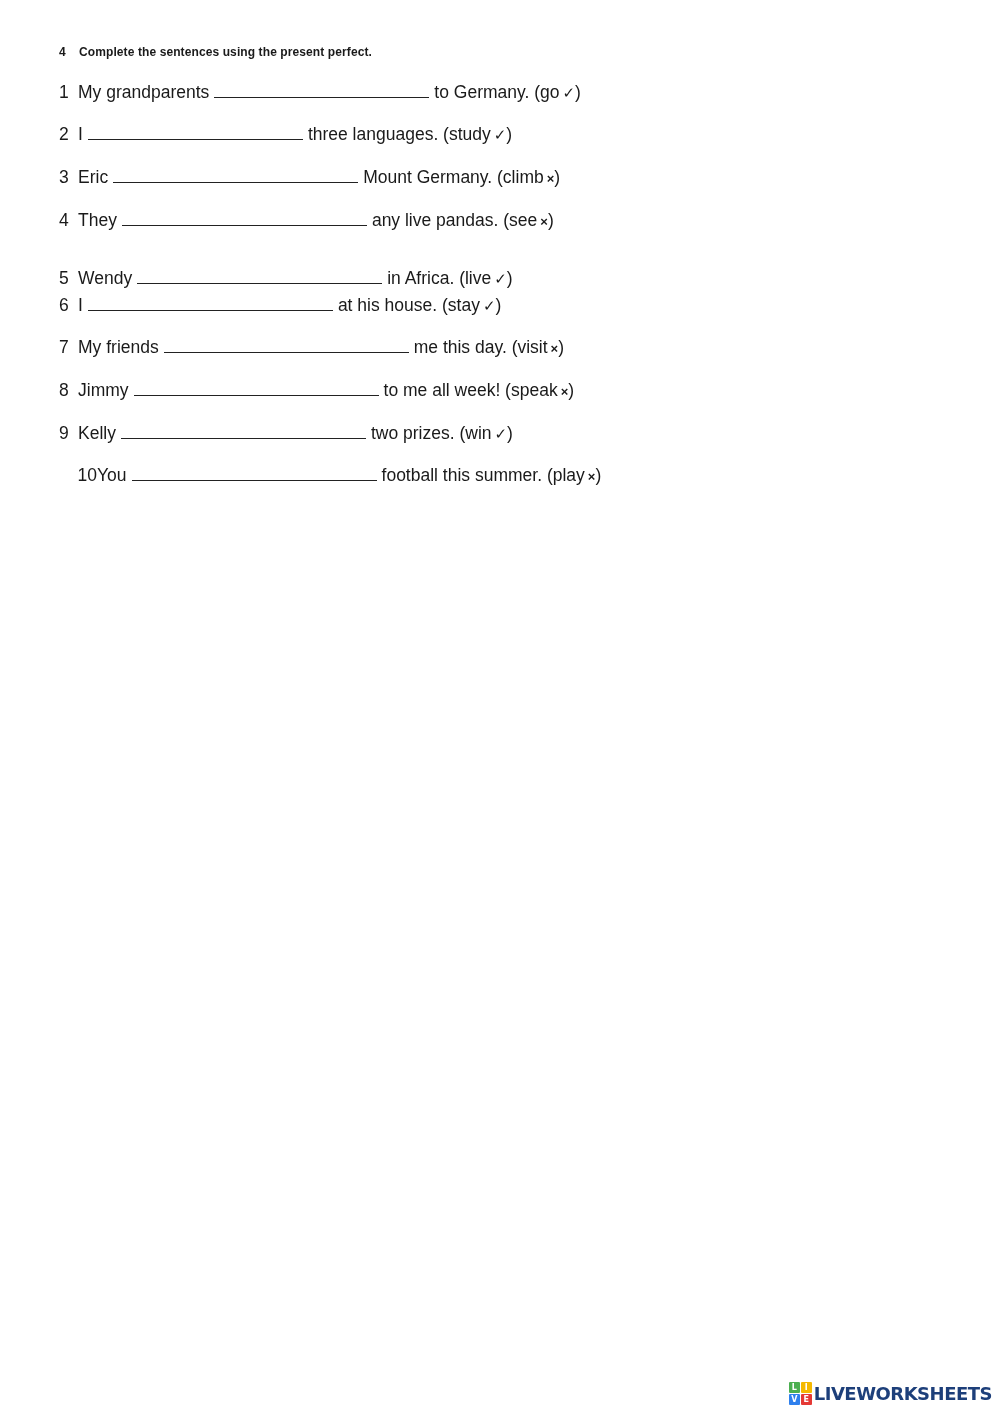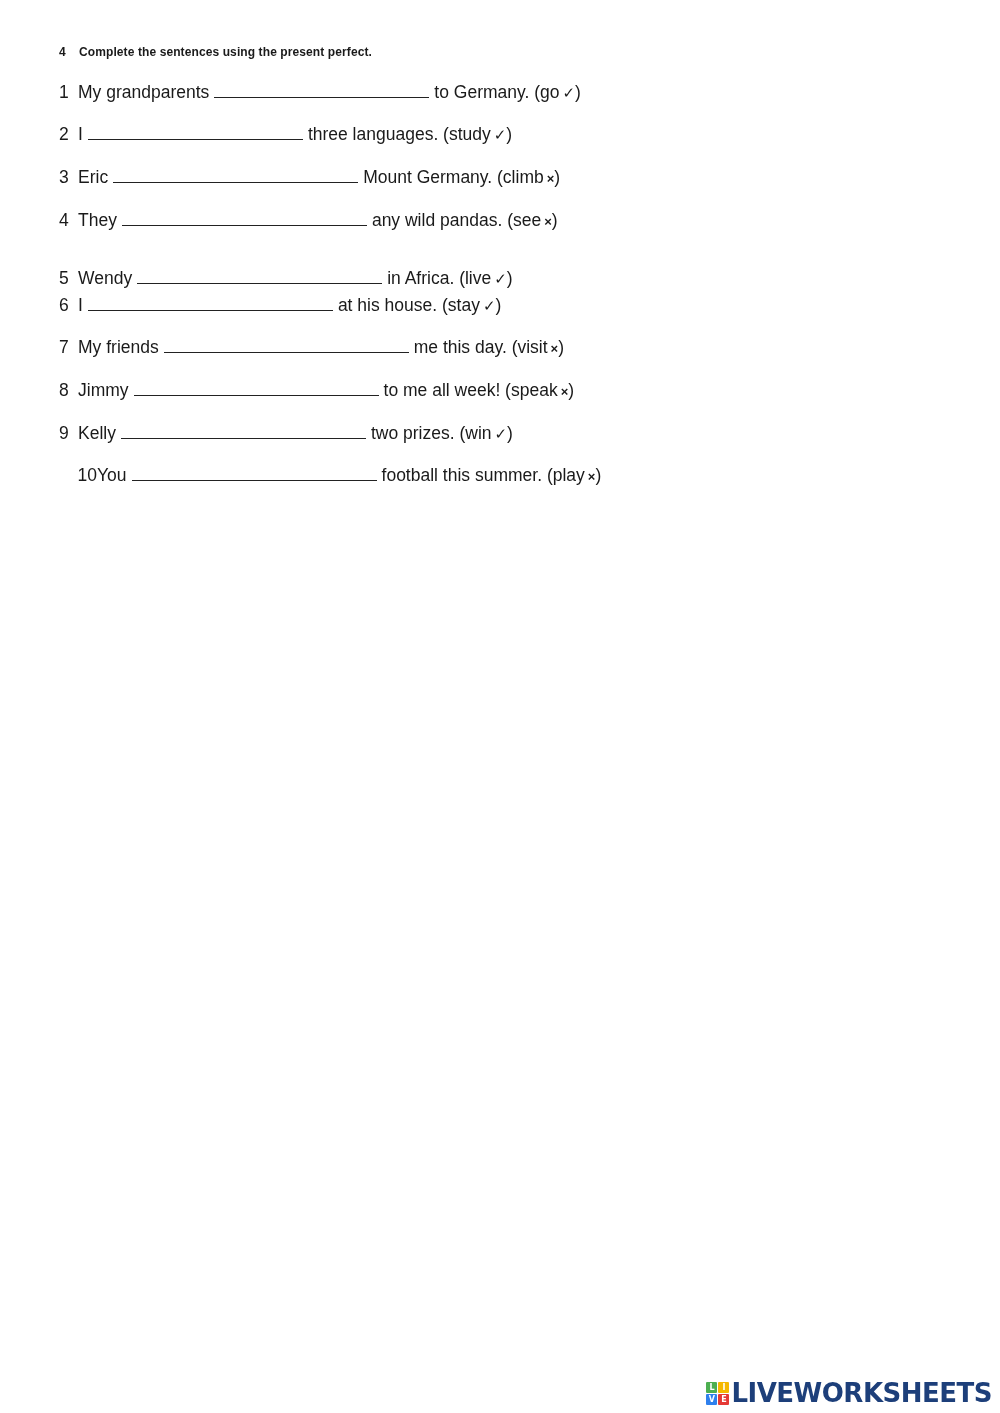--- a/index.html
+++ b/index.html
@@ -63,39 +63,39 @@
       justify-content: center;
       font-size: 8px;
       font-weight: bold;
       color: #ffffff;
       font-family: "DejaVu Sans", sans-serif;
       border-radius: 1px;
     }
     .logo-text {
       font-family: "DejaVu Sans", sans-serif;
       font-weight: bold;
-      font-size: 26px;
+      font-size: 18px;
       letter-spacing: -0.5px;
       color: #1d3f7a;
     }
   </style>
 </head>
 <body>
 
 <div class="page">
 
   <div class="title">
     <span class="num">4</span><span>Complete the sentences using the present perfect.</span>
   </div>
 
   <div id="items">
       <div class="item" style="top: 80px;"><span class="num">1</span><span>My grandparents</span><span class="blank" style="width: 215px;"></span><span>to Germany. (go</span><span class="mark">✓</span><span>)</span></div>
       <div class="item" style="top: 122px;"><span class="num">2</span><span>I</span><span class="blank" style="width: 215px;"></span><span>three languages. (study</span><span class="mark">✓</span><span>)</span></div>
       <div class="item" style="top: 165px;"><span class="num">3</span><span>Eric</span><span class="blank" style="width: 245px;"></span><span>Mount Germany. (climb</span><span class="mark x">×</span><span>)</span></div>
-      <div class="item" style="top: 208px;"><span class="num">4</span><span>They</span><span class="blank" style="width: 245px;"></span><span>any wild pandas. (see</span><span class="mark x">×</span><span>)</span></div>
+      <div class="item" style="top: 208px;"><span class="num">4</span><span>They</span><span class="blank" style="width: 245px;"></span><span>any live pandas. (see</span><span class="mark x">×</span><span>)</span></div>
       <div class="item" style="top: 266px;"><span class="num">5</span><span>Wendy</span><span class="blank" style="width: 245px;"></span><span>in Africa. (live</span><span class="mark">✓</span><span>)</span></div>
       <div class="item" style="top: 293px;"><span class="num">6</span><span>I</span><span class="blank" style="width: 245px;"></span><span>at his house. (stay</span><span class="mark">✓</span><span>)</span></div>
       <div class="item" style="top: 335px;"><span class="num">7</span><span>My friends</span><span class="blank" style="width: 245px;"></span><span>me this day. (visit</span><span class="mark x">×</span><span>)</span></div>
       <div class="item" style="top: 378px;"><span class="num">8</span><span>Jimmy</span><span class="blank" style="width: 245px;"></span><span>to me all week! (speak</span><span class="mark x">×</span><span>)</span></div>
       <div class="item" style="top: 421px;"><span class="num">9</span><span>Kelly</span><span class="blank" style="width: 245px;"></span><span>two prizes. (win</span><span class="mark">✓</span><span>)</span></div>
       <div class="item wide" style="top: 463px; text-align: right;"><span class="num">10</span><span>You</span><span class="blank" style="width: 245px;"></span><span>football this summer. (play</span><span class="mark x">×</span><span>)</span></div>
     </div>
 
   <div class="logo">
     <div class="logo-icon">

